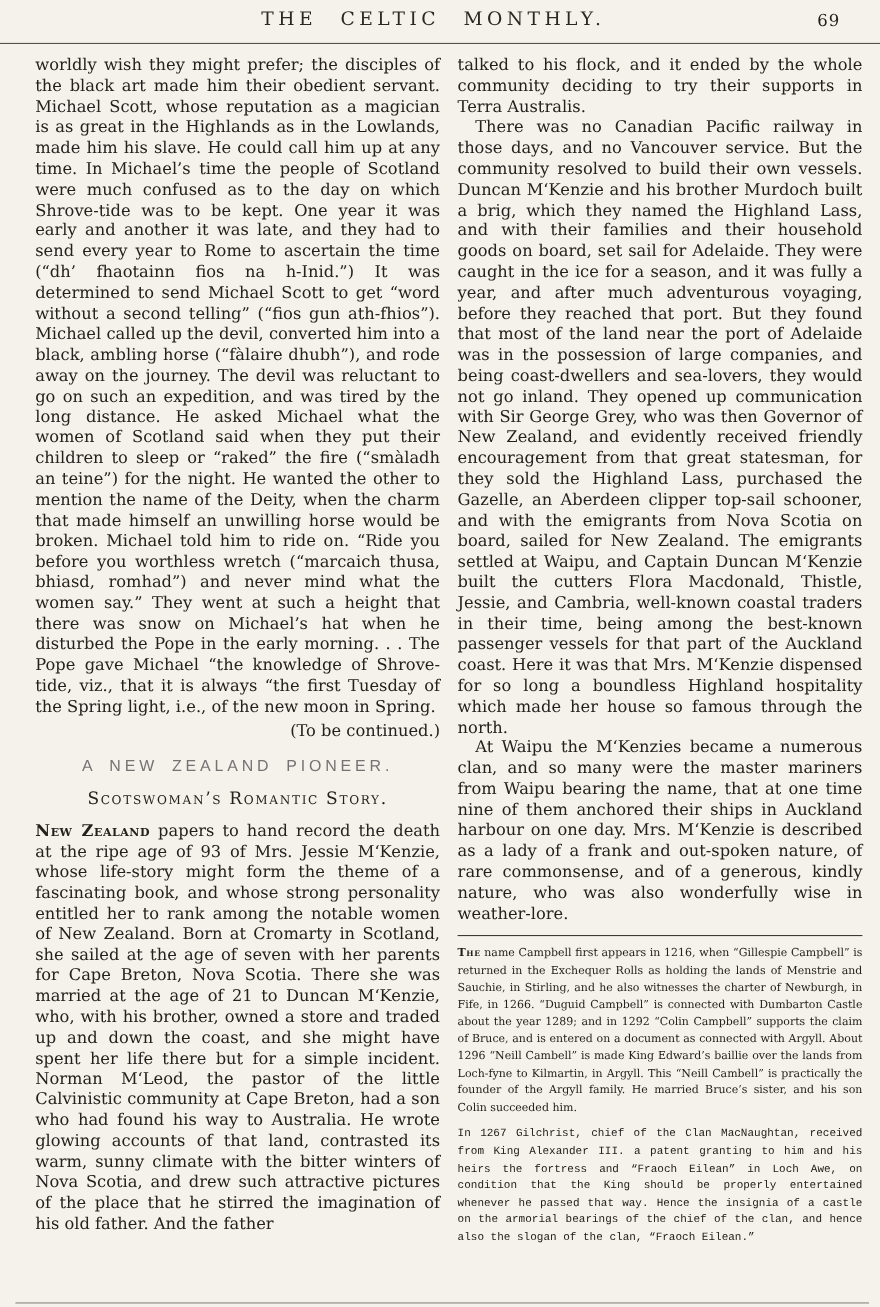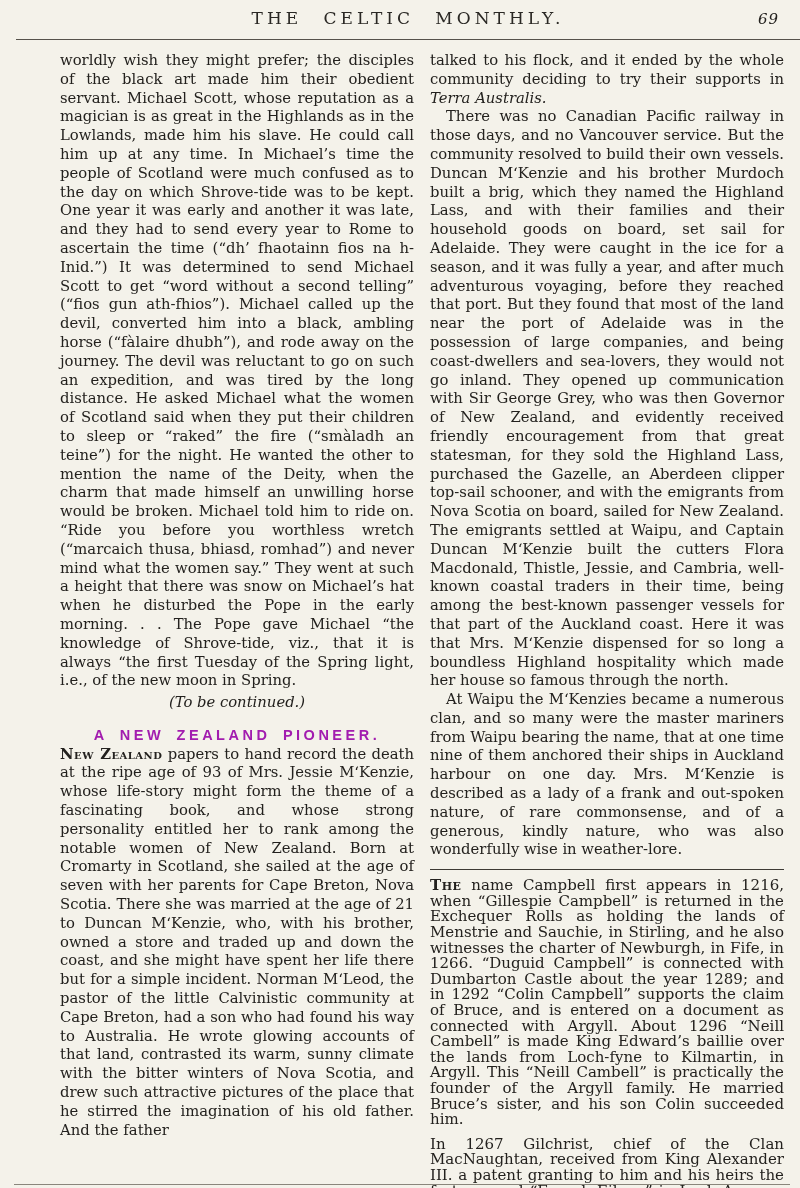--- a/index.html
+++ b/index.html
@@ -4,41 +4,40 @@
 <style>
   * { margin: 0; padding: 0; box-sizing: border-box; }
   html, body { background: #efede5; }
   .page {
     width: 800px;
     height: 1188px;
     margin: 0 auto;
     background: #f4f2ea;
     color: #23211e;
     font-family: "DejaVu Serif", "Liberation Serif", serif;
-    padding: 8px 16px 6px 32px;
+    padding: 8px 16px 6px 4px;
     position: relative;
     overflow: hidden;
   }
   
   .masthead-row { position: relative; height: 26px; }
   .masthead-title {
     display: block;
     text-align: center;
     font-size: 17px;
     letter-spacing: 4px;
     word-spacing: 12px;
     color: #2a2824;
   }
   .page-number {
     position: absolute;
-    right: 5px;
+    right: 20px;
     top: 2px;
     font-size: 15px;
     letter-spacing: 1px;
-    font-style: italic;
   }
   .masthead-rule {
     border: none;
     border-top: 1.5px solid #55524b;
     margin: 5px -16px 0 -16px;
   }
   
   .columns {
     display: flex;
     gap: 16px;
@@ -47,57 +46,56 @@
   }
   .column {
     width: 370px;
     text-align: justify;
     font-size: 14.8px;
     line-height: 18.8px;
   }
   .body-text { margin: 0; }
   .indent { text-indent: 16px; }
   .to-be-continued {
-    text-align: center;
-    font-style: italic;
+    text-align: right;
     margin: 3px 0 2px 0;
   }
   .article-heading {
     font-family: "Liberation Sans", "DejaVu Sans", sans-serif;
-    font-weight: 700;
+    font-weight: 400;
     font-size: 14.5px;
     letter-spacing: 3.5px;
     word-spacing: 5px;
     text-align: center;
     margin: 14px 0 0 0;
-    color: #a21caf;
+    color: #737373;
   }
   .article-subheading {
     font-weight: 400;
     font-variant-caps: small-caps;
     font-size: 15.5px;
     letter-spacing: 1.5px;
     text-align: center;
     margin: 10px 0 11px 0;
   }
   .lead-caps { font-variant-caps: small-caps; letter-spacing: 0.5px; font-weight: bold; }
-  .italic { font-style: italic; }
+  .italic { }
   
   .note-rule {
     border: none;
     border-top: 1.5px solid #3d3a34;
     margin: 10px 0 8px 0;
   }
   .note-text {
-    font-size: 15px;
+    font-size: 10px;
     line-height: 15.6px;
     text-align: justify;
     margin: 0;
   }
-  .note-text + .note-text { margin-top: 9px; }
+  .note-text + .note-text { margin-top: 9px; font-family: Liberation Mono, monospace; }
   .bottom-rule {
     position: absolute;
     left: 14px;
     right: 10px;
     bottom: 3px;
     border-top: 1px solid #8a867c;
   }
 </style>
 </head>
 <body>
@@ -111,20 +109,21 @@
     </div>
     <hr class="masthead-rule">
   </header>
 
   <main class="columns">
 
     <section class="column">
       <p class="body-text">worldly wish they might prefer; the disciples of the black art made him their obedient servant.  Michael Scott, whose reputation as a magician is as great in the Highlands as in the Lowlands, made him his slave.  He could call him up at any time.  In Michael’s time the people of Scotland were much confused as to the day on which Shrove-tide was to be kept. One year it was early and another it was late, and they had to send every year to Rome to ascertain the time (“dh’ fhaotainn fios na h-Inid.”)  It was determined to send Michael Scott to get “word without a second telling” (“fios gun ath-fhios”).  Michael called up the devil, converted him into a black, ambling horse (“fàlaire dhubh”), and rode away on the journey.  The devil was reluctant to go on such an expedition, and was tired by the long distance.  He asked Michael what the women of Scotland said when they put their children to sleep or “raked” the fire (“smàladh an teine”) for the night.  He wanted the other to mention the name of the Deity, when the charm that made himself an unwilling horse would be broken.  Michael told him to ride on. “Ride you before you worthless wretch (“marcaich thusa, bhiasd, romhad”) and never mind what the women say.”  They went at such a height that there was snow on Michael’s hat when he disturbed the Pope in the early morning. . .  The Pope gave Michael “the knowledge of Shrove-tide, viz., that it is always “the first Tuesday of the Spring light, i.e., of the new moon in Spring.</p>
       <p class="to-be-continued">(To be continued.)</p>
       <h2 class="article-heading">A NEW ZEALAND PIONEER.</h2>
+      <h3 class="article-subheading">Scotswoman’s Romantic Story.</h3>
       <p class="body-text"><span class="lead-caps">New Zealand</span><span> papers to hand record the death at the ripe age of 93 of Mrs. Jessie M‘Kenzie, whose life-story might form the theme of a fascinating book, and whose strong personality entitled her to rank among the notable women of New Zealand.  Born at Cromarty in Scotland, she sailed at the age of seven with her parents for Cape Breton, Nova Scotia.  There she was married at the age of 21 to Duncan M‘Kenzie, who, with his brother, owned a store and traded up and down the coast, and she might have spent her life there but for a simple incident.  Norman M‘Leod, the pastor of the little Calvinistic community at Cape Breton, had a son who had found his way to Australia. He wrote glowing accounts of that land, contrasted its warm, sunny climate with the bitter winters of Nova Scotia, and drew such attractive pictures of the place that he stirred the imagination of his old father.  And the father</span></p>
     </section>
 
     <section class="column">
       <p class="body-text"><span>talked to his flock, and it ended by the whole community deciding to try their supports in </span><span class="italic">Terra Australis.</span></p>
       <p class="body-text indent">There was no Canadian Pacific railway in those days, and no Vancouver service.  But the community resolved to build their own vessels. Duncan M‘Kenzie and his brother Murdoch built a brig, which they named the Highland Lass, and with their families and their household goods on board, set sail for Adelaide. They were caught in the ice for a season, and it was fully a year, and after much adventurous voyaging, before they reached that port.  But they found that most of the land near the port of Adelaide was in the possession of large companies, and being coast-dwellers and sea-lovers, they would not go inland.  They opened up communication with Sir George Grey, who was then Governor of New Zealand, and evidently received friendly encouragement from that great statesman, for they sold the Highland Lass, purchased the Gazelle, an Aberdeen clipper top-sail schooner, and with the emigrants from Nova Scotia on board, sailed for New Zealand.  The emigrants settled at Waipu, and Captain Duncan M‘Kenzie built the cutters Flora Macdonald, Thistle, Jessie, and Cambria, well-known coastal traders in their time, being among the best-known passenger vessels for that part of the Auckland coast.  Here it was that Mrs. M‘Kenzie dispensed for so long a boundless Highland hospitality which made her house so famous through the north.</p>
       <p class="body-text indent">At Waipu the M‘Kenzies became a numerous clan, and so many were the master mariners from Waipu bearing the name, that at one time nine of them anchored their ships in Auckland harbour on one day.  Mrs. M‘Kenzie is described as a lady of a frank and out-spoken nature, of rare commonsense, and of a generous, kindly nature, who was also wonderfully wise in weather-lore.</p>
       <hr class="note-rule">
       <p class="note-text"><span class="lead-caps">The</span><span> name Campbell first appears in 1216, when “Gillespie Campbell” is returned in the Exchequer Rolls as holding the lands of Menstrie and Sauchie, in Stirling, and he also witnesses the charter of Newburgh, in Fife, in 1266.  “Duguid Campbell” is connected with Dumbarton Castle about the year 1289; and in 1292 “Colin Campbell” supports the claim of Bruce, and is entered on a document as connected with Argyll. About 1296 “Neill Cambell” is made King Edward’s baillie over the lands from Loch-fyne to Kilmartin, in Argyll.  This “Neill Cambell” is practically the founder of the Argyll family.  He married Bruce’s sister, and his son Colin succeeded him.</span></p>
       <p class="note-text"><span>In</span><span> 1267 Gilchrist, chief of the Clan MacNaughtan, received from King Alexander III. a patent granting to him and his heirs the fortress and “Fraoch Eilean” in Loch Awe, on condition that the King should be properly entertained whenever he passed that way.  Hence the insignia of a castle on the armorial bearings of the chief of the clan, and hence also the slogan of the clan, “Fraoch Eilean.”</span></p>

